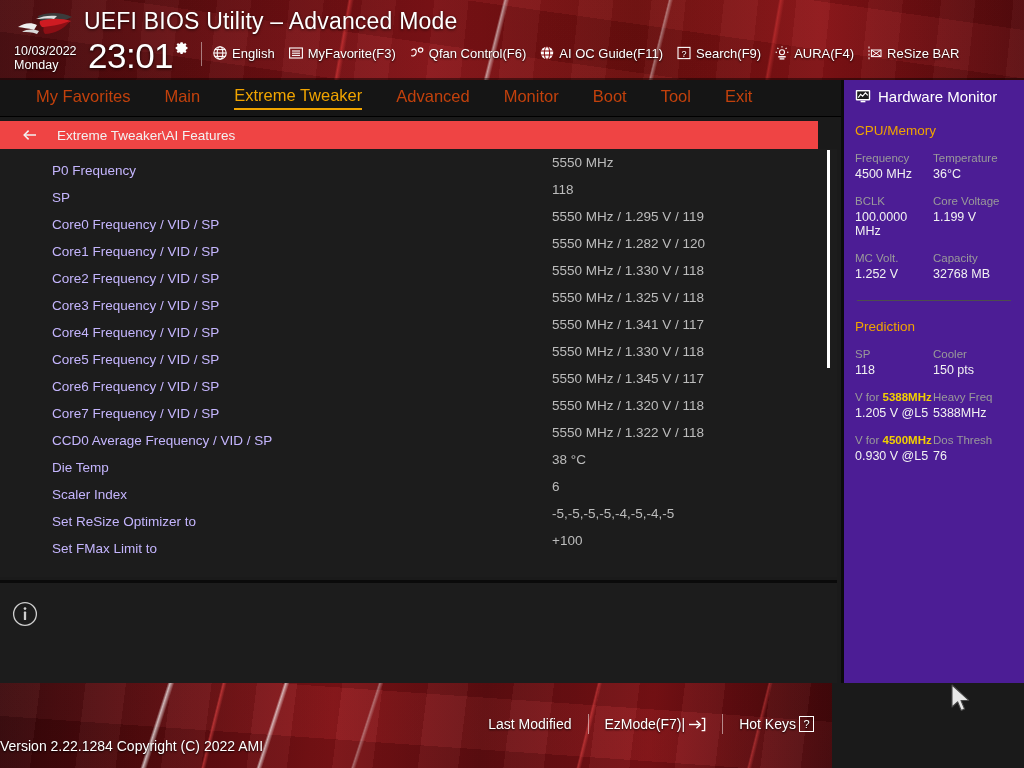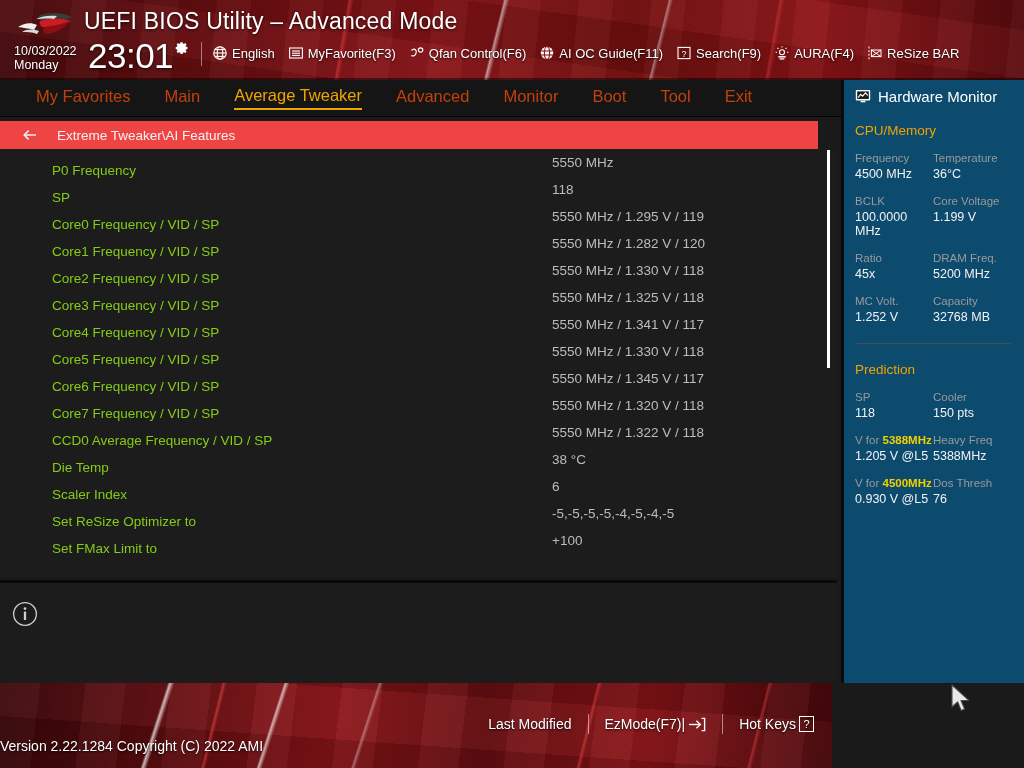--- a/index.html
+++ b/index.html
@@ -115,21 +115,21 @@
     background: #1c1c1c;
     overflow: hidden;
   }
   .row {
     position: relative;
     height: 27px;
     display: flex; align-items: center;
     font-size: 13.5px;
     cursor: pointer;
   }
-  .row .lbl { position:absolute; left: 52px; color: #84cc16; white-space: nowrap; margin-top: 16px; }
+  .row .lbl { position:absolute; left: 52px; color: #c4b5fd; white-space: nowrap; margin-top: 16px; }
   .row .val { position:absolute; left: 552px; color: #bcbcbc; white-space: nowrap; }
 
   #scrolltrack {
     position: absolute; left: 826px; top: 149px;
     width: 5px; height: 428px;
     background: #1c1c1c;
   }
   #scrollthumb {
     position: absolute; left: 827px; top: 150px;
     width: 3px; height: 218px;
@@ -146,21 +146,21 @@
   }
   #info-icon {
     position: absolute; left: 12px; top: 18px;
     width: 26px; height: 26px;
   }
 
   
   #hwmon {
     position: absolute; left: 841px; top: 80px;
     width: 183px; height: 603px;
-    background: #0c4a6e;
+    background: #4c1d95;
     padding: 0 11px;
     border-left: 3px solid #0a0a0a;
   }
   #hw-title {
     display: flex; align-items: center; gap: 7px;
     margin-top: 8px;
     font-size: 15px; color: #ffffff;
   }
   #hw-mon-icon { width:16px; height:15px; flex:none; display:inline-flex; }
   .hw-section {
@@ -337,21 +337,21 @@
         </span>
         <span>ReSize BAR</span>
       </div>
 
     </div>
   </div>
 
   <div id="navbar">
     <div class="nav-tab">My Favorites</div>
     <div class="nav-tab">Main</div>
-    <div class="nav-tab active">Average Tweaker</div>
+    <div class="nav-tab active">Extreme Tweaker</div>
     <div class="nav-tab">Advanced</div>
     <div class="nav-tab">Monitor</div>
     <div class="nav-tab">Boot</div>
     <div class="nav-tab">Tool</div>
     <div class="nav-tab">Exit</div>
   </div>
 
   <div id="breadcrumb">
     <svg id="bc-back" viewBox="0 0 16 16" fill="none" stroke="#f2f2f2" stroke-width="1.5">
       <line x1="14" y1="8" x2="2.4" y2="8"></line>
@@ -453,26 +453,20 @@
           <div class="hw-v">4500 MHz</div>
           <div class="hw-v">36°C</div>
         </div>
         <div class="hw-grid">
           <div class="hw-k">BCLK</div>
           <div class="hw-k">Core Voltage</div>
           <div class="hw-v">100.0000 MHz</div>
           <div class="hw-v">1.199 V</div>
         </div>
         <div class="hw-grid">
-          <div class="hw-k">Ratio</div>
-          <div class="hw-k">DRAM Freq.</div>
-          <div class="hw-v">45x</div>
-          <div class="hw-v">5200 MHz</div>
-        </div>
-        <div class="hw-grid">
           <div class="hw-k">MC Volt.</div>
           <div class="hw-k">Capacity</div>
           <div class="hw-v">1.252 V</div>
           <div class="hw-v">32768 MB</div>
         </div>
         <div class="hw-hr"></div>
         <div class="hw-section">Prediction</div>
         <div class="hw-grid">
           <div class="hw-k">SP</div>
           <div class="hw-k">Cooler</div>

